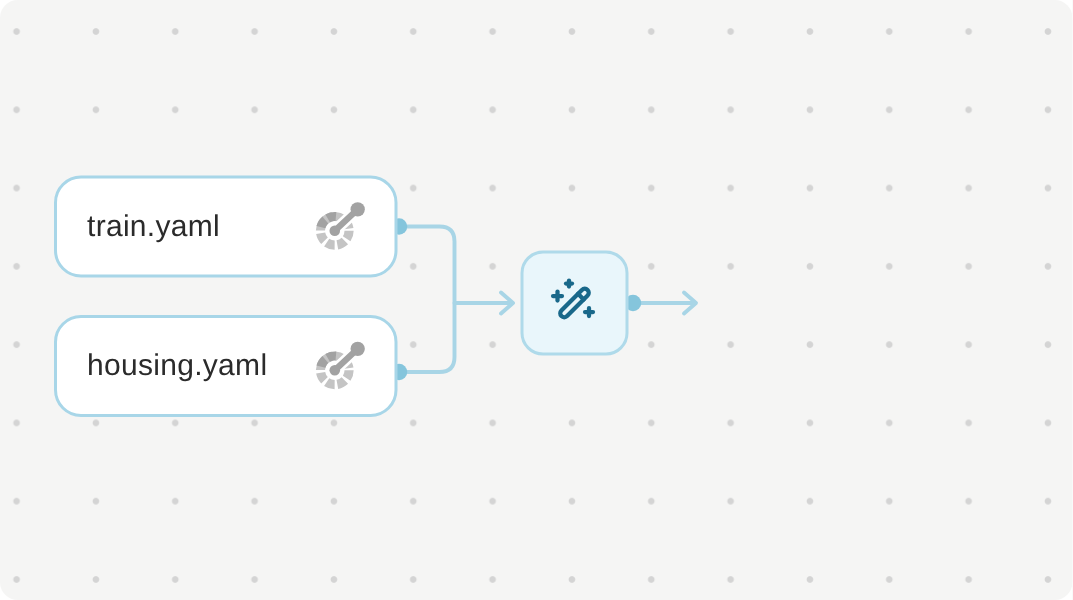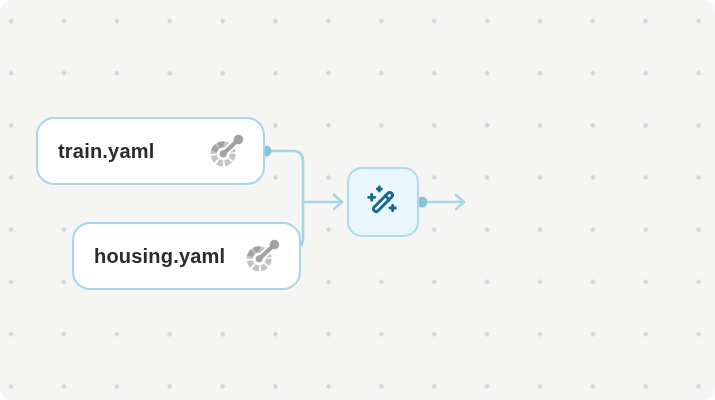--- a/index.html
+++ b/index.html
@@ -16,21 +16,21 @@
     background-image:radial-gradient(circle, var(--dot-color) 0 1.9px, transparent 2.5px);
     background-size:52.9px 52.2px;
     background-position:-15.4px -5.1px;
   }
   .connectors{position:absolute;left:0;top:0;width:715px;height:400px;}
   .edge{stroke:var(--connector);stroke-width:2.6;fill:none;stroke-linecap:round;stroke-linejoin:round;}
   .port{fill:var(--port);}
   .node{position:absolute;display:flex;align-items:center;justify-content:space-between;
     background:var(--node-bg);border:2px solid var(--node-border);border-radius:18px;}
   .file-node{left:36px;width:229px;height:68px;padding:0 15px 0 20px;}
-  .node-label{font-size:20px;color:var(--text-color);letter-spacing:.2px;white-space:nowrap;font-weight:bold;}
+  .node-label{font-size:20px;color:var(--text-color);letter-spacing:.2px;white-space:nowrap;}
   .action-node{left:347px;top:167px;width:72px;height:70px;border-radius:15px;
     background:var(--action-bg);border-color:var(--action-border);justify-content:center;}
   .server-node{left:477px;top:167px;width:200px;height:70px;padding:0 16px 0 15px;}
   .icon{display:flex;align-items:center;justify-content:center;}
   
   .wheel-seg{fill:none;stroke:var(--wheel-light);stroke-width:6.4;}
   .wheel-seg-dark{fill:none;stroke:var(--wheel-dark);stroke-width:6.4;}
   .wheel-casing{stroke:#ffffff;stroke-width:8;stroke-linecap:round;fill:none;}
   .wheel-handle{stroke:var(--wheel-dark);stroke-width:4.4;stroke-linecap:round;fill:none;}
   .wheel-core{fill:#ffffff;}
@@ -66,21 +66,21 @@
         <circle class="wheel-seg-dark" cx="18" cy="25" r="10" stroke-dasharray="5.9 1.95 5.9 49.05" transform="rotate(195 18 25)"></circle>
         <circle class="wheel-core" cx="18" cy="25" r="6.2"></circle>
         <line class="wheel-casing" x1="18" y1="25" x2="33.5" y2="10.5"></line>
         <line class="wheel-handle" x1="18" y1="25" x2="33.5" y2="10.5"></line>
         <circle class="wheel-dot" cx="34" cy="10" r="5"></circle>
         <circle class="wheel-dot" cx="18" cy="25" r="3.7"></circle>
       </svg>
     </span>
   </div>
 
-  <div class="node file-node" style="top:222px;margin-left:36px;">
+  <div class="node file-node" style="top:210px;">
     <span class="node-label">housing.yaml</span>
     <span class="icon">
       <svg width="42" height="42" viewBox="0 0 44 44">
         <circle class="wheel-seg" cx="18" cy="25" r="10" stroke-dasharray="5.9 1.95"></circle>
         <circle class="wheel-seg-dark" cx="18" cy="25" r="10" stroke-dasharray="5.9 1.95 5.9 49.05" transform="rotate(195 18 25)"></circle>
         <circle class="wheel-core" cx="18" cy="25" r="6.2"></circle>
         <line class="wheel-casing" x1="18" y1="25" x2="33.5" y2="10.5"></line>
         <line class="wheel-handle" x1="18" y1="25" x2="33.5" y2="10.5"></line>
         <circle class="wheel-dot" cx="34" cy="10" r="5"></circle>
         <circle class="wheel-dot" cx="18" cy="25" r="3.7"></circle>

